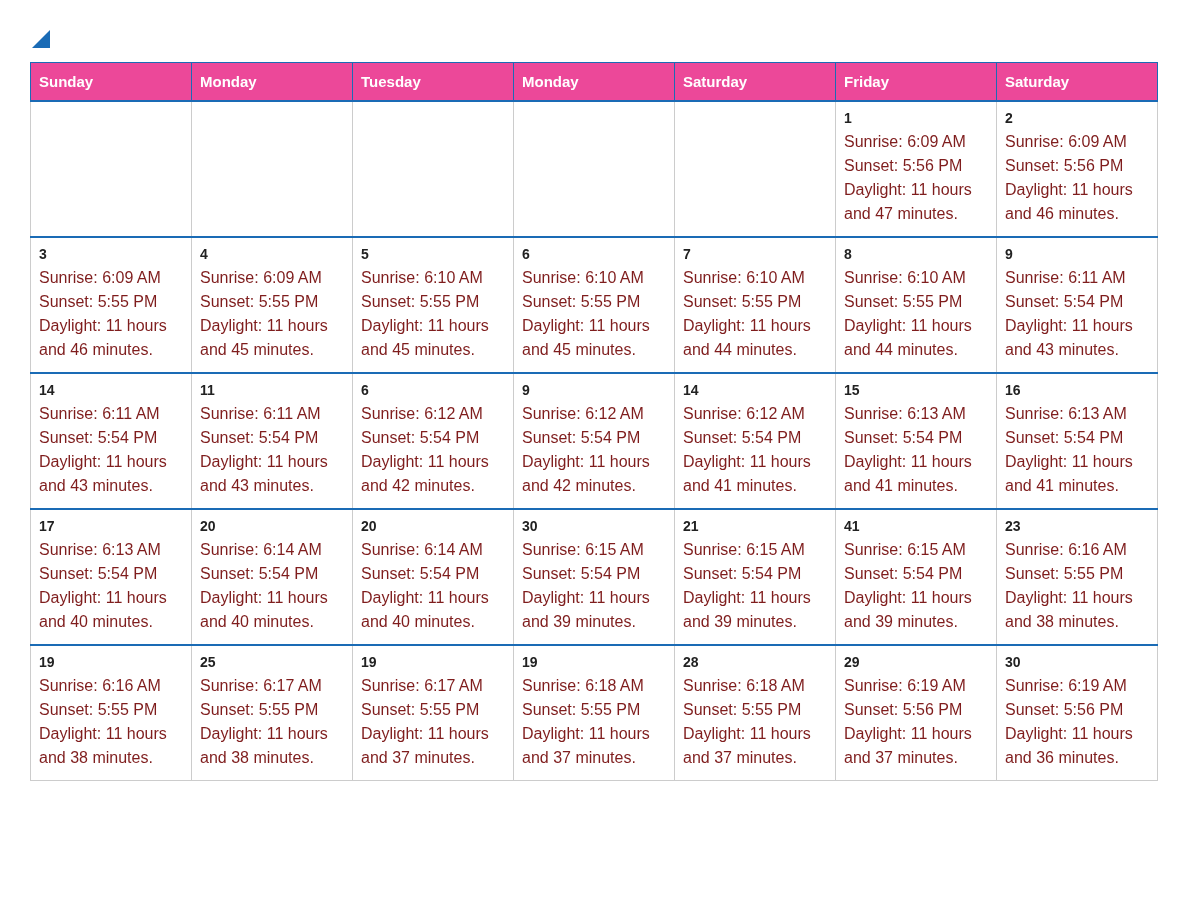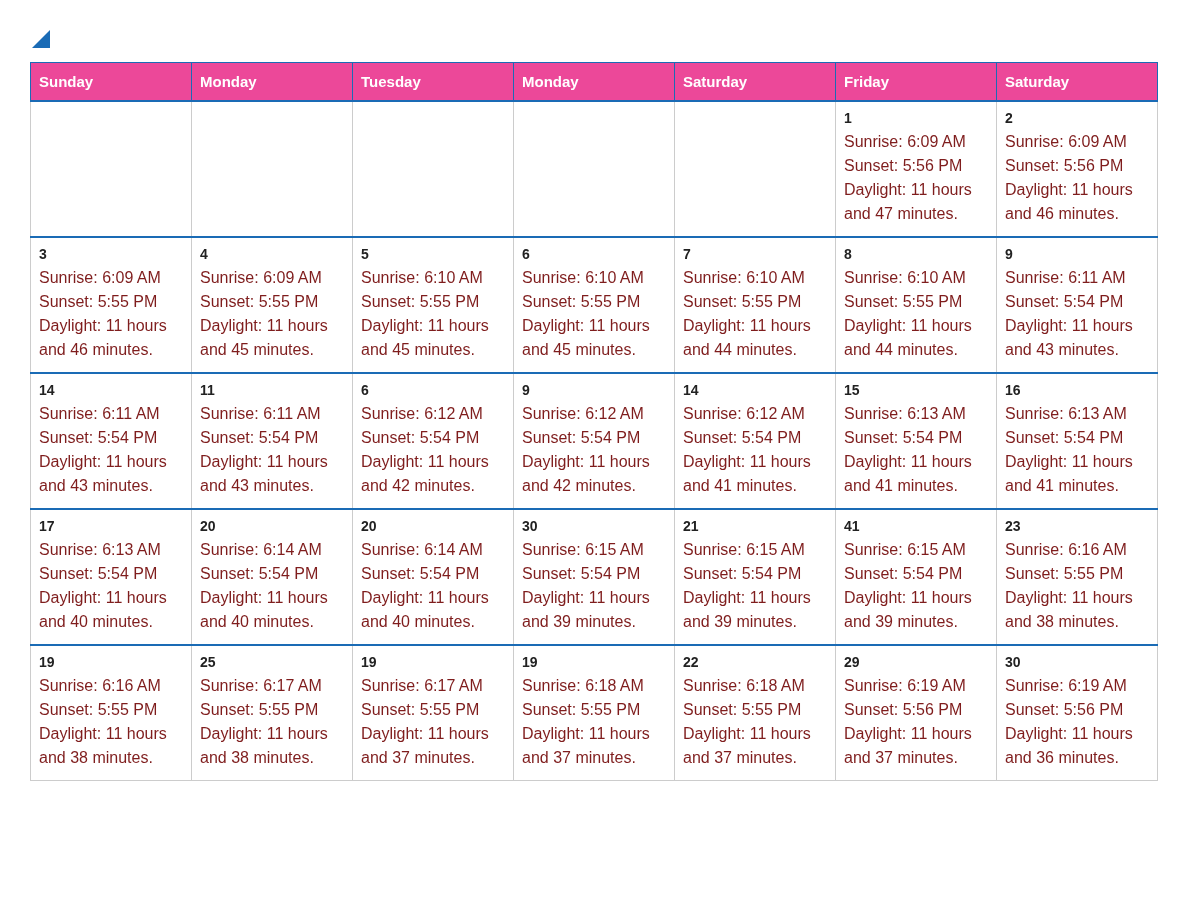--- a/index.html
+++ b/index.html
@@ -306,21 +306,21 @@
 Sunset: 5:55 PM
 Daylight: 11 hours and 37 minutes.</div>
         </td>
         <td>
           <span class="day-number">19</span>
           <div class="day-info" style="white-space: pre-line;">Sunrise: 6:18 AM
 Sunset: 5:55 PM
 Daylight: 11 hours and 37 minutes.</div>
         </td>
         <td>
-          <span class="day-number">22</span>
+          <span class="day-number">28</span>
           <div class="day-info" style="white-space: pre-line;">Sunrise: 6:18 AM
 Sunset: 5:55 PM
 Daylight: 11 hours and 37 minutes.</div>
         </td>
         <td>
           <span class="day-number">29</span>
           <div class="day-info" style="white-space: pre-line;">Sunrise: 6:19 AM
 Sunset: 5:56 PM
 Daylight: 11 hours and 37 minutes.</div>
         </td>

